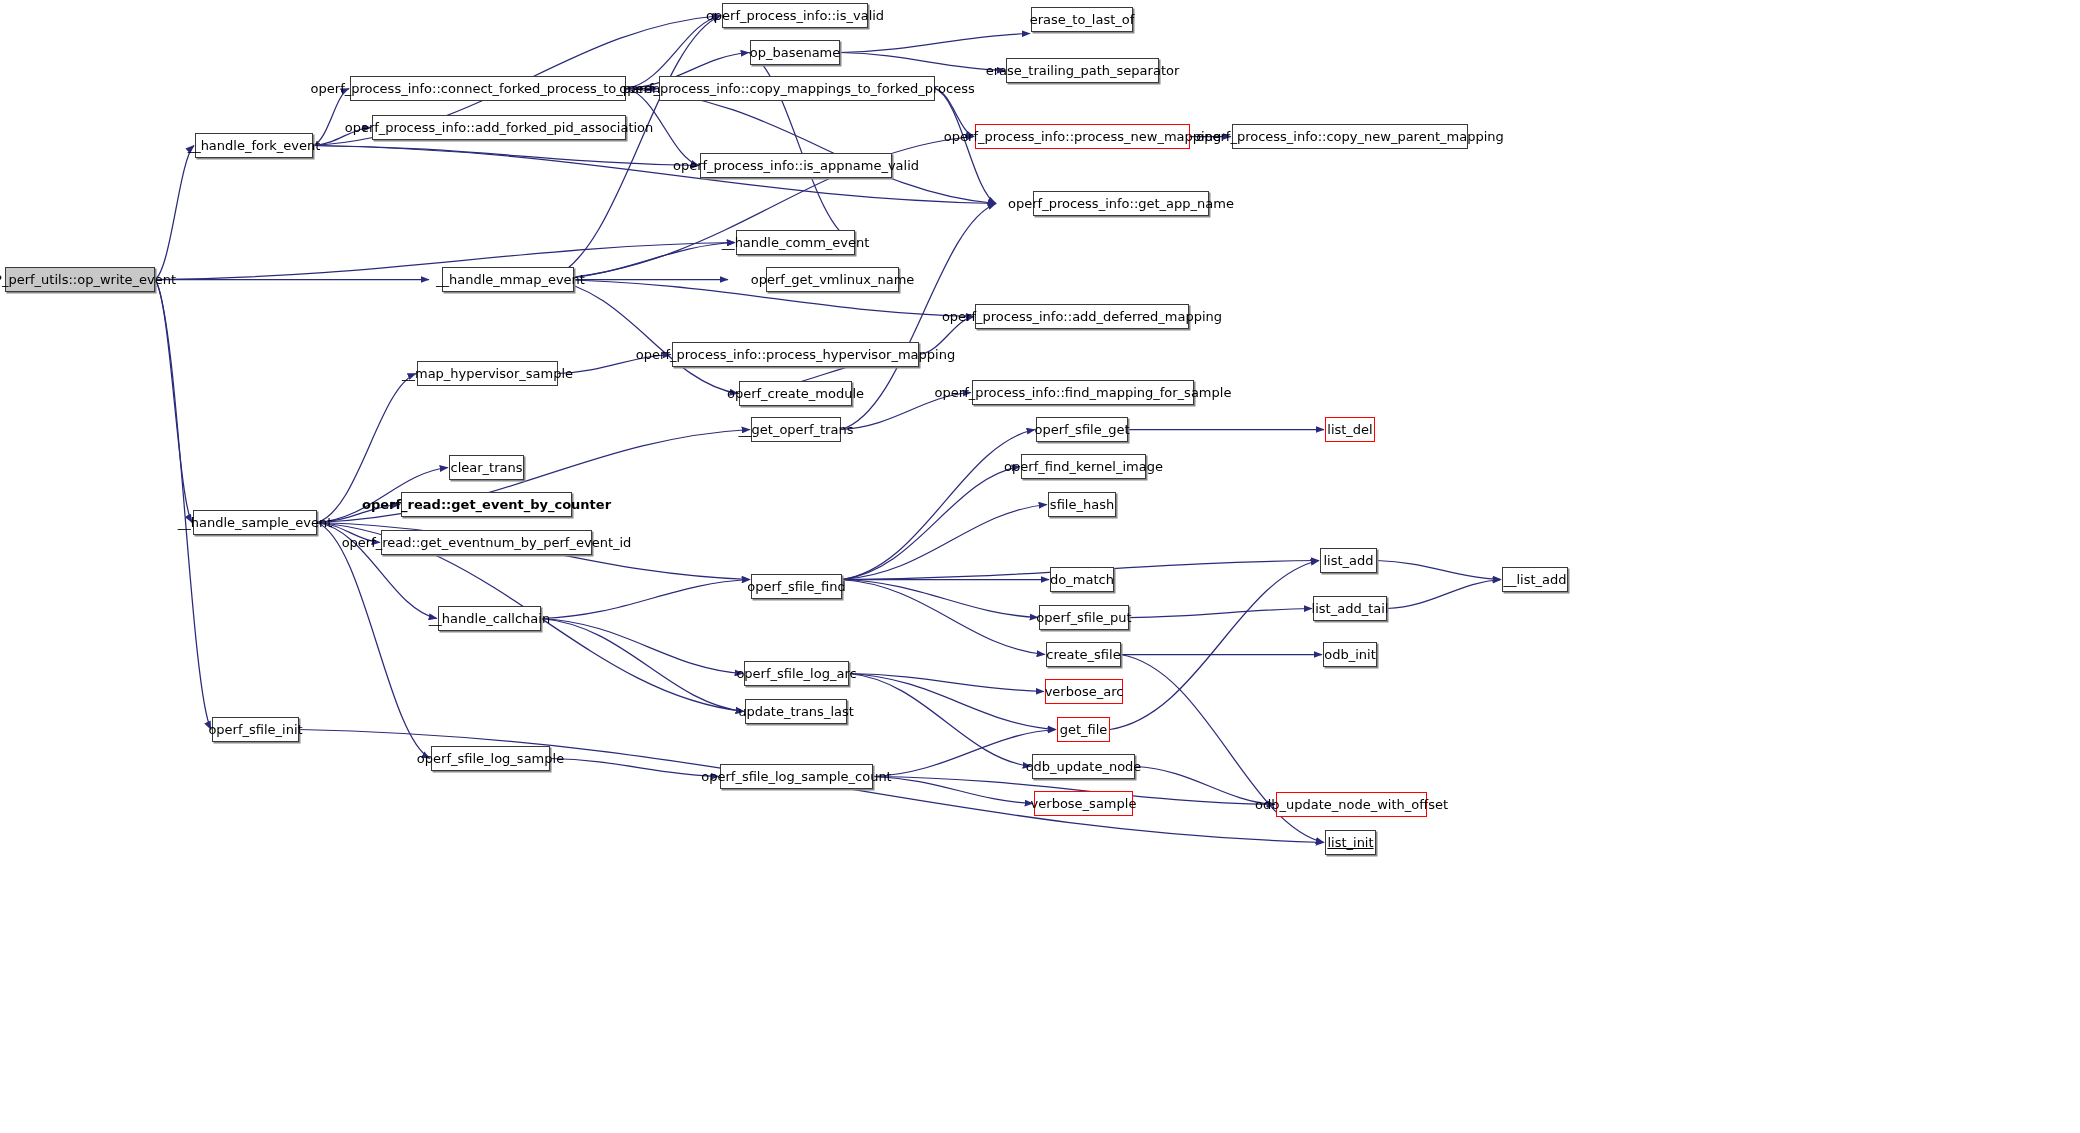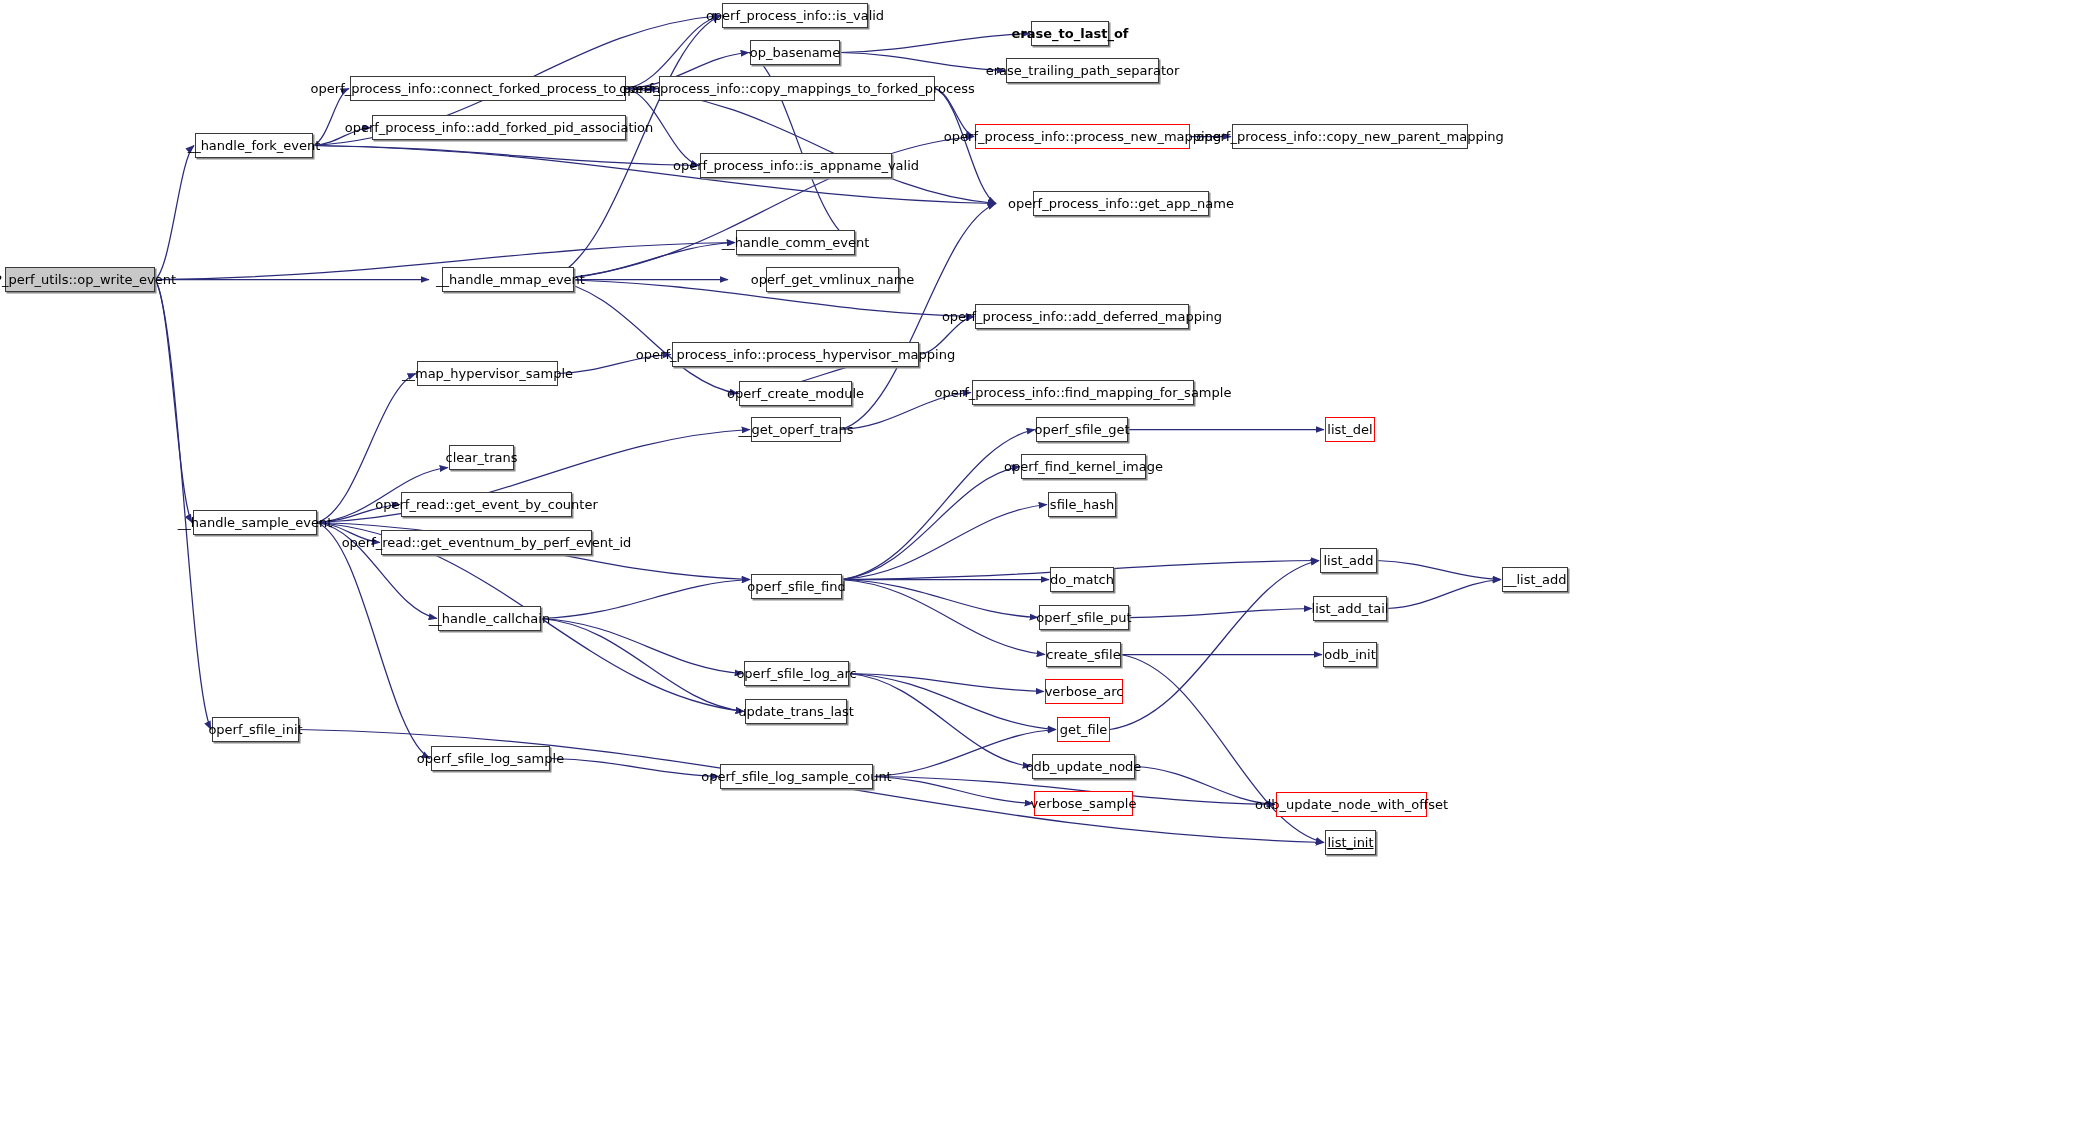--- a/index.html
+++ b/index.html
@@ -127,21 +127,21 @@
       </div>
       <div class="node shadow" style="left: 722px; top: 3px; width: 146px;">
         <span>operf_process_info::is_valid</span>
       </div>
       <div class="node shadow" style="left: 750px; top: 40px; width: 90px;">
         <span>op_basename</span>
       </div>
       <div class="node" style="left: 659px; top: 76px; width: 276px;">
         <span>operf_process_info::copy_mappings_to_forked_process</span>
       </div>
-      <div class="node shadow" style="left: 1031px; top: 21px; width: 78px; font-weight: bold;">
+      <div class="node shadow" style="left: 1031px; top: 7px; width: 102px;">
         <span>erase_to_last_of</span>
       </div>
       <div class="node shadow" style="left: 1006px; top: 58px; width: 153px;">
         <span>erase_trailing_path_separator</span>
       </div>
       <div class="node shadow" style="left: 700px; top: 153px; width: 192px;">
         <span>operf_process_info::is_appname_valid</span>
       </div>
       <div class="node red" style="left: 975px; top: 124px; width: 215px;">
         <span>operf_process_info::process_new_mapping</span>
@@ -178,30 +178,30 @@
       </div>
       <div class="node" style="left: 751px; top: 417px; width: 90px;">
         <span>__get_operf_trans</span>
       </div>
       <div class="node shadow" style="left: 1036px; top: 417px; width: 92px;">
         <span>operf_sfile_get</span>
       </div>
       <div class="node red" style="left: 1325px; top: 417px; width: 50px;">
         <span>list_del</span>
       </div>
-      <div class="node shadow" style="left: 449px; top: 445px; width: 65px;">
+      <div class="node shadow" style="left: 449px; top: 455px; width: 75px;">
         <span>clear_trans</span>
       </div>
       <div class="node shadow" style="left: 1021px; top: 454px; width: 125px;">
         <span>operf_find_kernel_image</span>
       </div>
       <div class="node shadow" style="left: 1048px; top: 492px; width: 68px;">
         <span>sfile_hash</span>
       </div>
-      <div class="node shadow" style="left: 401px; top: 492px; width: 171px;">
+      <div class="node shadow" style="left: 401px; top: 492px; width: 171px; font-weight: bold;">
         <span>operf_read::get_event_by_counter</span>
       </div>
       <div class="node shadow" style="left: 193px; top: 510px; width: 124px;">
         <span>__handle_sample_event</span>
       </div>
       <div class="node shadow" style="left: 381px; top: 530px; width: 211px;">
         <span>operf_read::get_eventnum_by_perf_event_id</span>
       </div>
       <div class="node shadow" style="left: 1320px; top: 548px; width: 57px;">
         <span>list_add</span>

